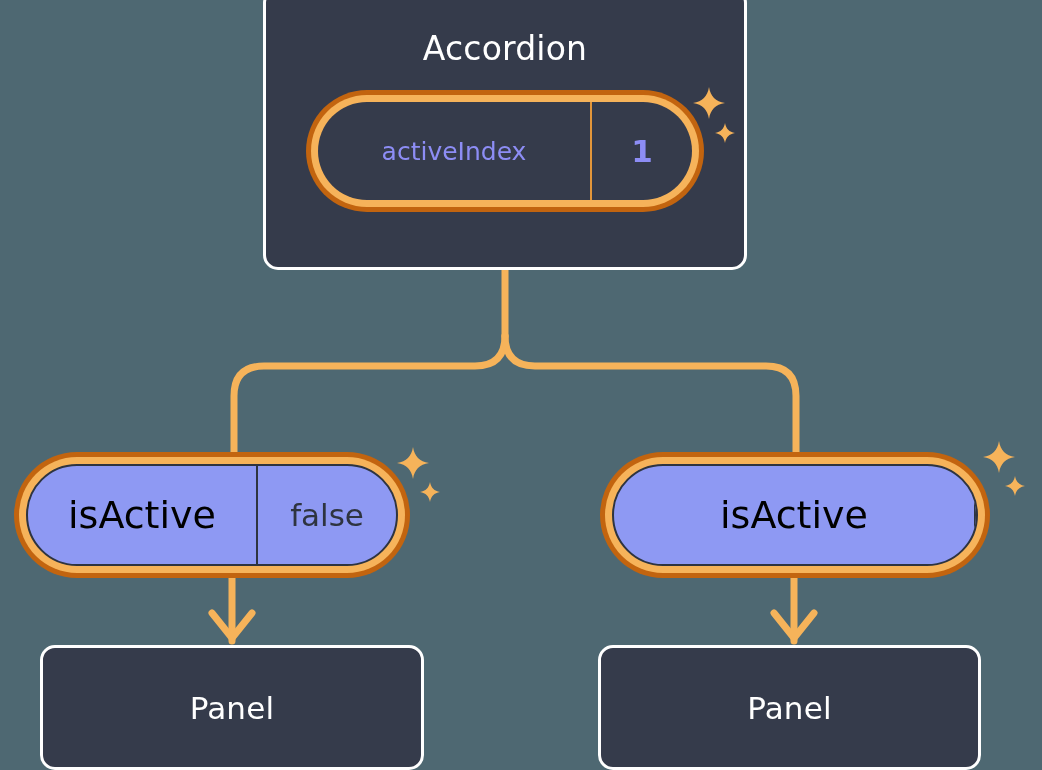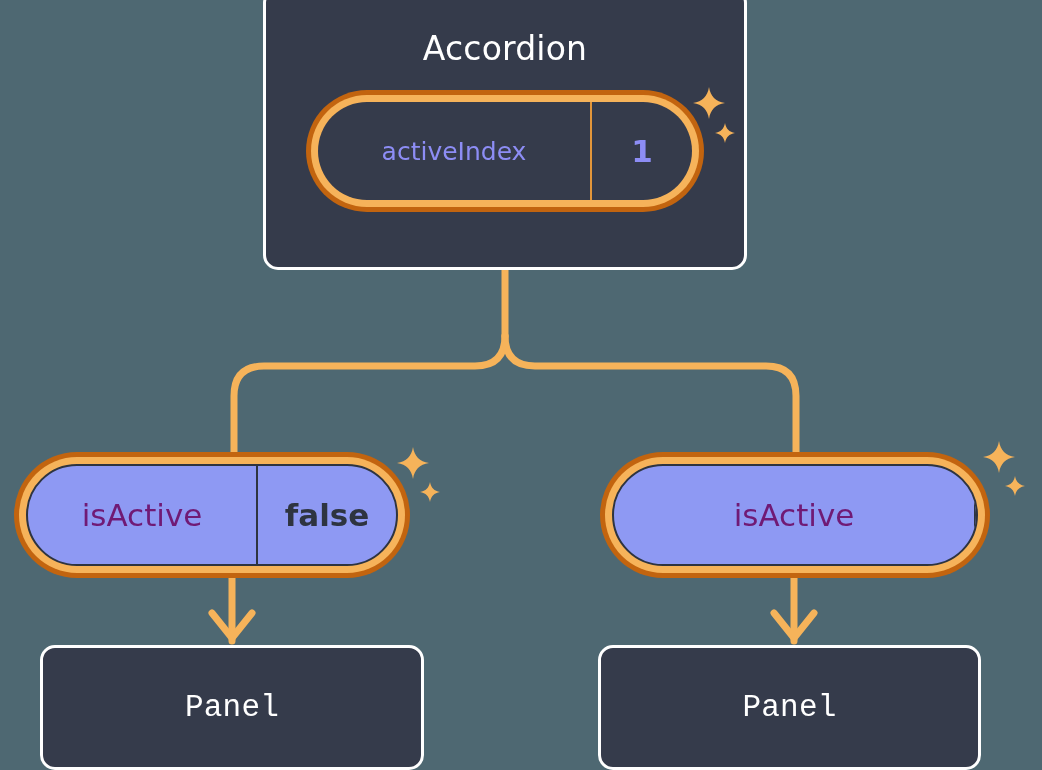--- a/index.html
+++ b/index.html
@@ -36,21 +36,21 @@
   #accordion-card {
     left:263px; top:-12px; width:484px; height:282px;
     flex-direction:column;
     justify-content:flex-start;
     padding-top:38px;
   }
   #accordion-card .card-title { margin-bottom:22px; }
 
   #panel-left  { left:40px;  top:645px; width:384px; height:125px; }
   #panel-right { left:598px; top:645px; width:383px; height:125px; }
-  #panel-left .card-title, #panel-right .card-title { font-size:31px;font-family:Liberation Mono, monospace; }
+  #panel-left .card-title, #panel-right .card-title { font-size:31px; }
 
   
   
   .pill {
     position:relative;
     display:inline-block;
     background:#C2640F;          
     border-radius:999px;
     padding:5px;
     z-index:4;
@@ -85,25 +85,25 @@
     width:100px;
   }
 
   
   .pill-state { position:absolute; height:126px; }
   .pill-state .pill-inner {
     background:#8E99F3;
     border:2px solid #2E3440;
   }
   .pill-state .pill-key {
-    color:#701a75; font-size:31px; padding:0 24px; flex:1 1 auto;
+    color:#000000; font-size:38px; padding:0 24px; flex:1 1 auto;
     border-right:2px solid #2E3440;
   }
   .pill-state .pill-val {
-    color:#2E3440; font-size:31px; font-weight:bold;
+    color:#2E3440; font-size:31px; font-weight:normal;
     padding:0 22px; min-width:138px;
   }
   #pill-isactive-false { left:14px;  top:452px; width:396px; }
   #pill-isactive-true  { left:600px; top:452px; width:390px; }
 
   
   .sparkle { position:absolute; z-index:5; pointer-events:none; }
   .sparkle svg { display:block; }
 </style>
 </head>

